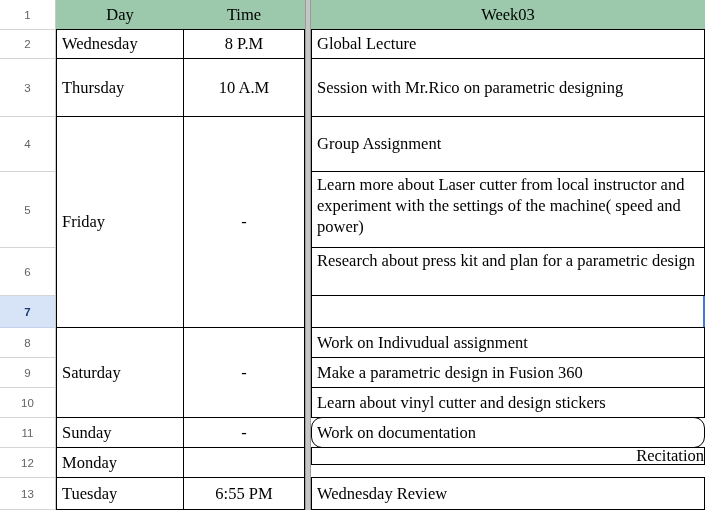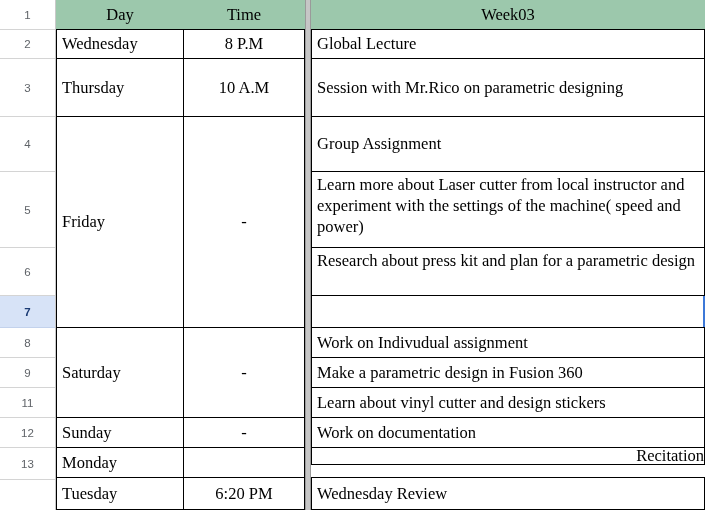--- a/index.html
+++ b/index.html
@@ -156,20 +156,23 @@
     <div class="gutter-cell selected" style="height:32px">
         <span>7</span>
       </div>
     <div class="gutter-cell" style="height:30px">
         <span>8</span>
       </div>
     <div class="gutter-cell" style="height:30px">
         <span>9</span>
       </div>
     <div class="gutter-cell" style="height:30px">
+        <span>10</span>
+      </div>
+    <div class="gutter-cell" style="height:30px">
         <span>11</span>
       </div>
     <div class="gutter-cell" style="height:30px">
         <span>12</span>
       </div>
     <div class="gutter-cell" style="height:32px">
         <span>13</span>
       </div>
   </div>
 
@@ -245,39 +248,39 @@
     <div class="cell left" style="left:255px; top:387px; width:394px; height:31px;">
       <span class="txt">Learn about vinyl cutter and design stickers</span>
     </div>
 
     <div class="cell left" style="left:0; top:417px; width:128px; height:31px;">
       <span class="txt">Sunday</span>
     </div>
     <div class="cell center" style="left:127px; top:417px; width:122px; height:31px;">
       <span class="txt">-</span>
     </div>
-    <div class="cell left" style="left:255px; top:417px; width:394px; height:31px;">
+    <div class="cell left" style="left:255px; top:417px; width:394px; height:31px;border-radius:11px;">
       <span class="txt">Work on documentation</span>
     </div>
 
     <div class="cell left" style="left:0; top:447px; width:128px; height:31px;">
       <span class="txt">Monday</span>
     </div>
     <div class="cell center blank" style="left:127px; top:447px; width:122px; height:31px;">
       <span class="txt"></span>
     </div>
     <div class="cell left" style="left:255px; top:447px; width:394px; height:18px;justify-content:flex-end;">
       <span class="txt">Recitation</span>
     </div>
 
     <div class="cell left" style="left:0; top:477px; width:128px; height:33px;">
       <span class="txt">Tuesday</span>
     </div>
     <div class="cell center" style="left:127px; top:477px; width:122px; height:33px;">
-      <span class="txt">6:20 PM</span>
+      <span class="txt">6:55 PM</span>
     </div>
     <div class="cell left" style="left:255px; top:477px; width:394px; height:33px;">
       <span class="txt">Wednesday Review</span>
     </div>
 
     <div class="pane-divider" style="left:249px;"></div>
 
   </div>
 </div>
 

